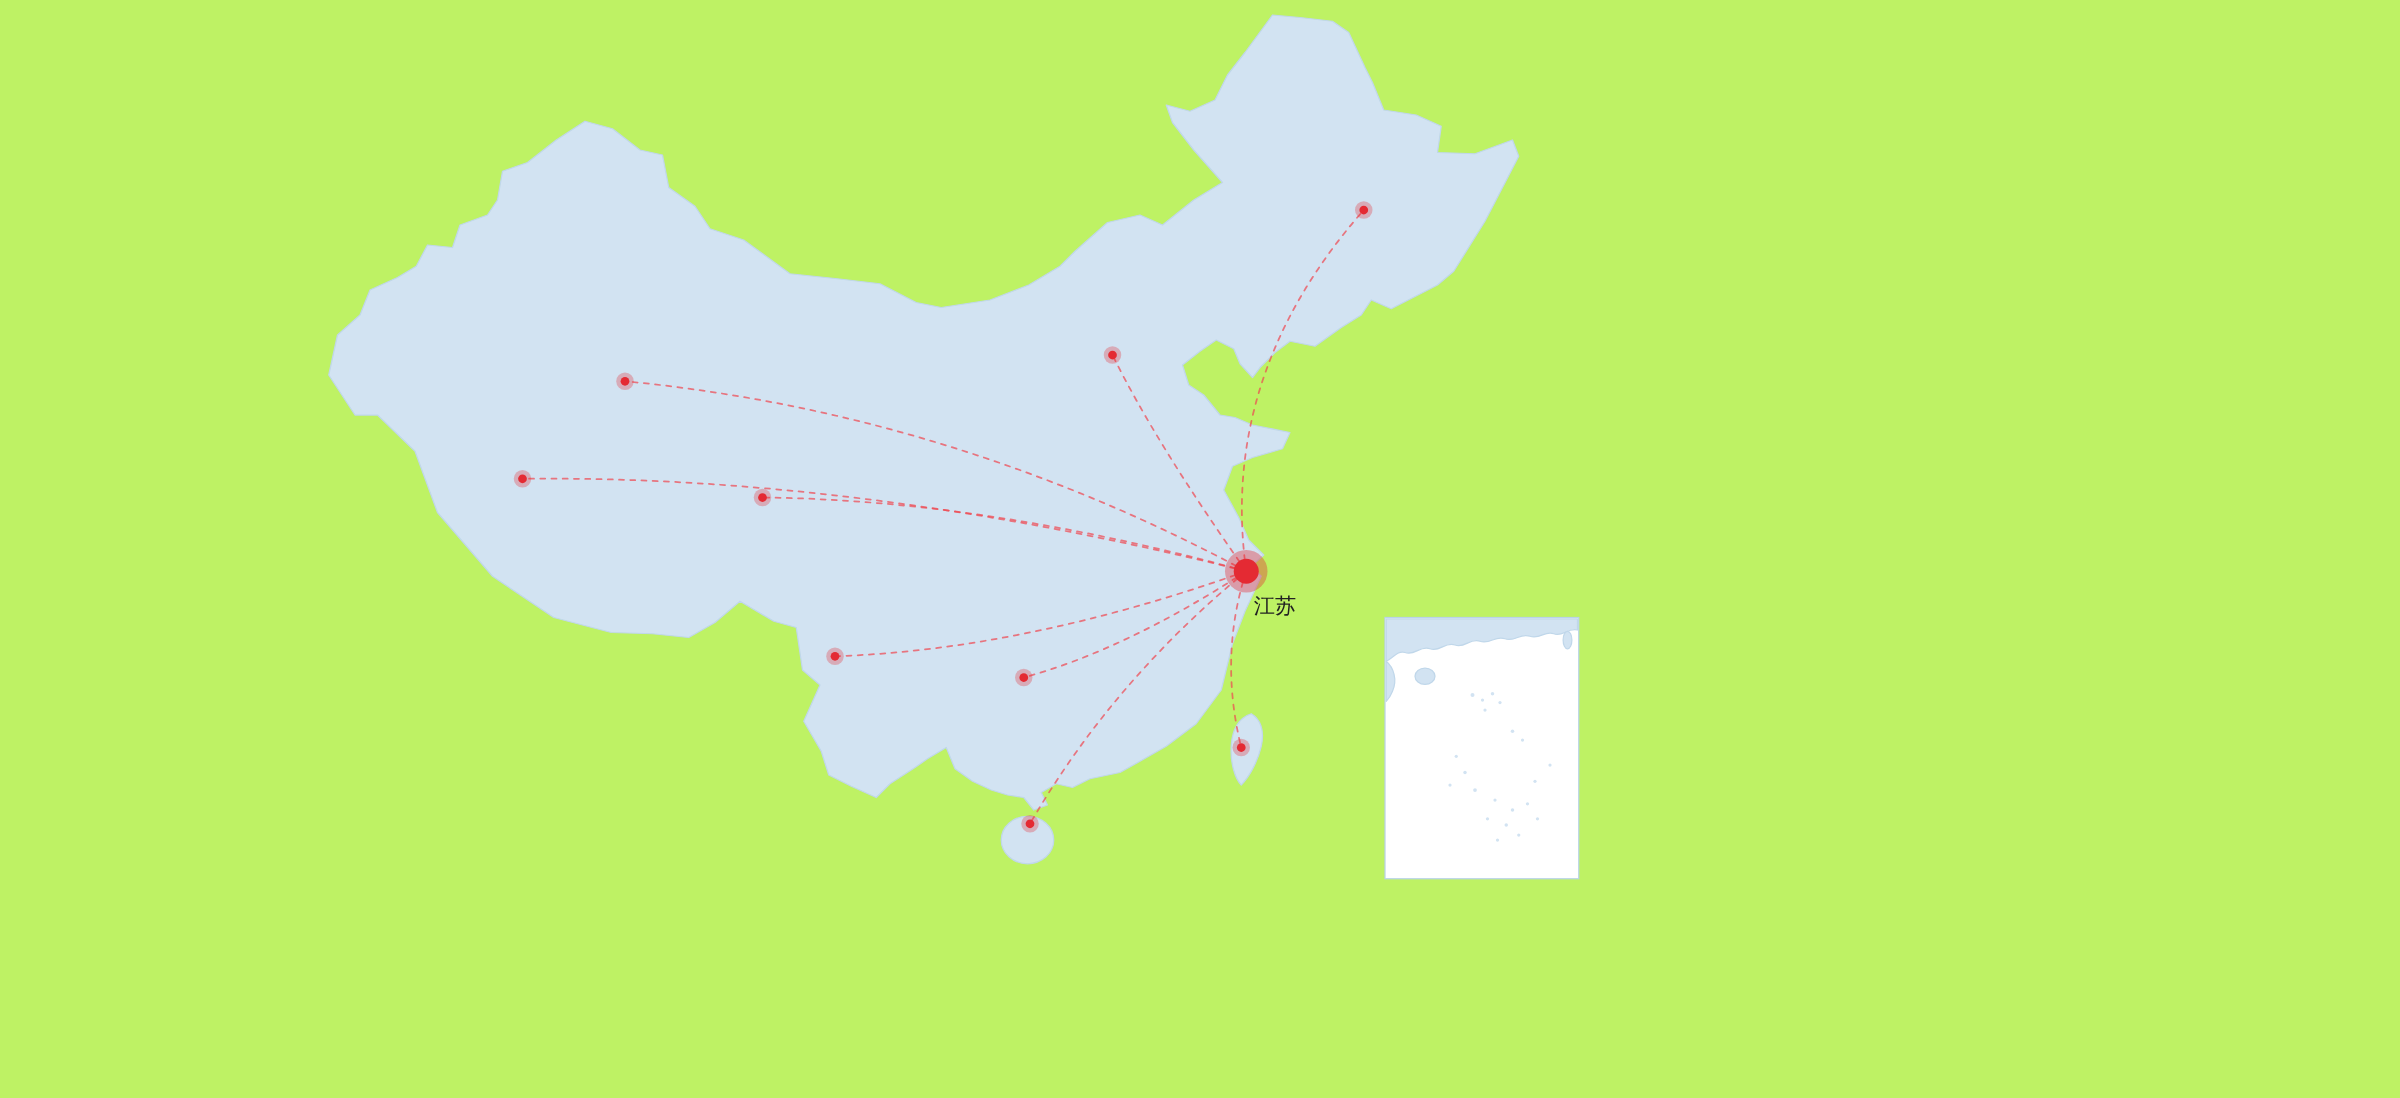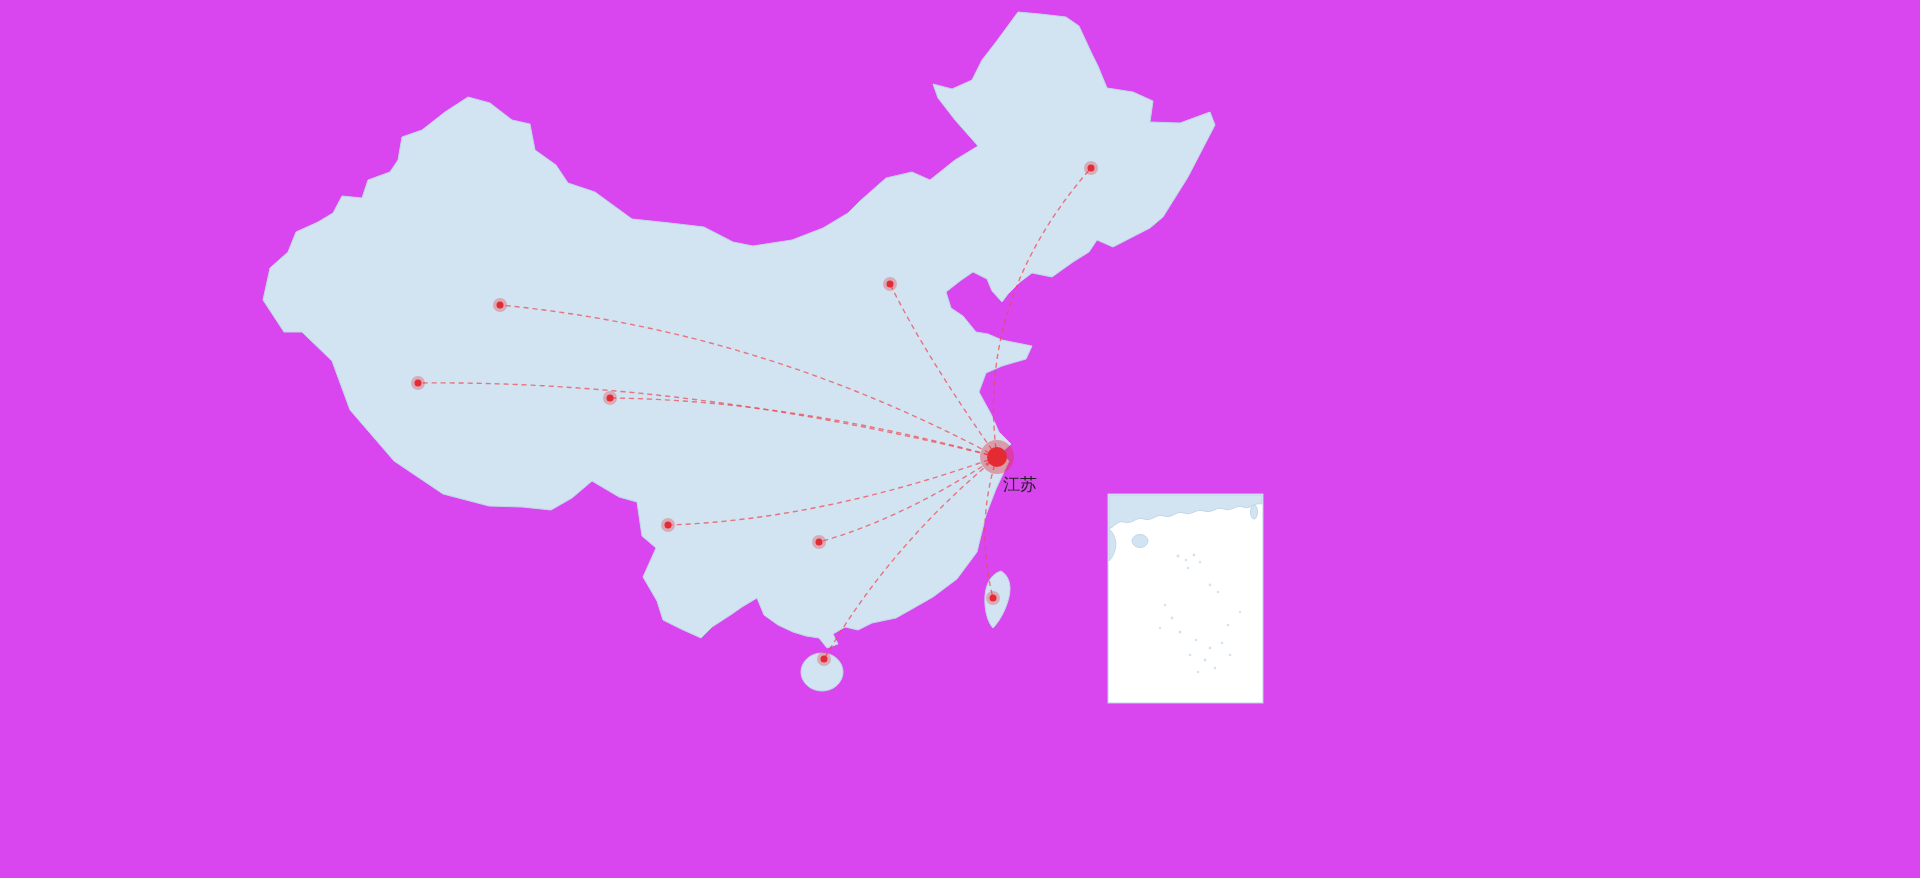--- a/index.html
+++ b/index.html
@@ -2,21 +2,21 @@
 <html style="--land-fill: #d2e3f2; --land-stroke: #c0d7ea; --line-color: #ef4a52; --dot-color: #e42a33; --label-color: #222222;"><head>
 <meta charset="utf-8">
 <style>
   html,body{
     margin:0;padding:0;
     width:1920px;height:878px;
     background:#ffffff;
     font-family:"DejaVu Sans","Liberation Sans",sans-serif;
     overflow:hidden;
   }
-  .stage{position:relative;width:1920px;height:878px;background:#d946ef;}
+  .stage{position:relative;width:1920px;height:878px;background:#bef264;}
   svg{display:block;}
   .land{
     fill:var(--land-fill,#d2e3f2);
     stroke:var(--land-stroke,#c0d7ea);
     stroke-width:1;
     stroke-linejoin:round;
   }
   .inset-frame{
     fill:#ffffff;
     stroke:#b9d3e8;

